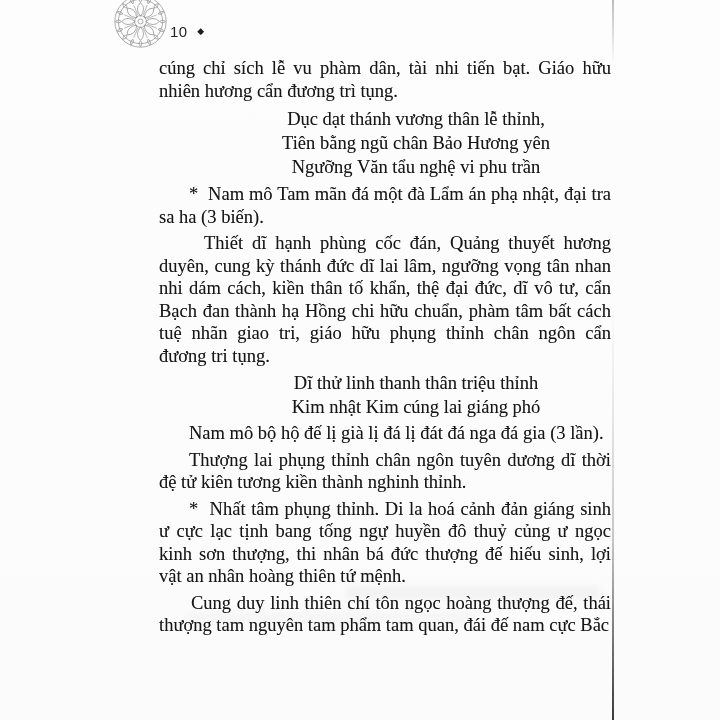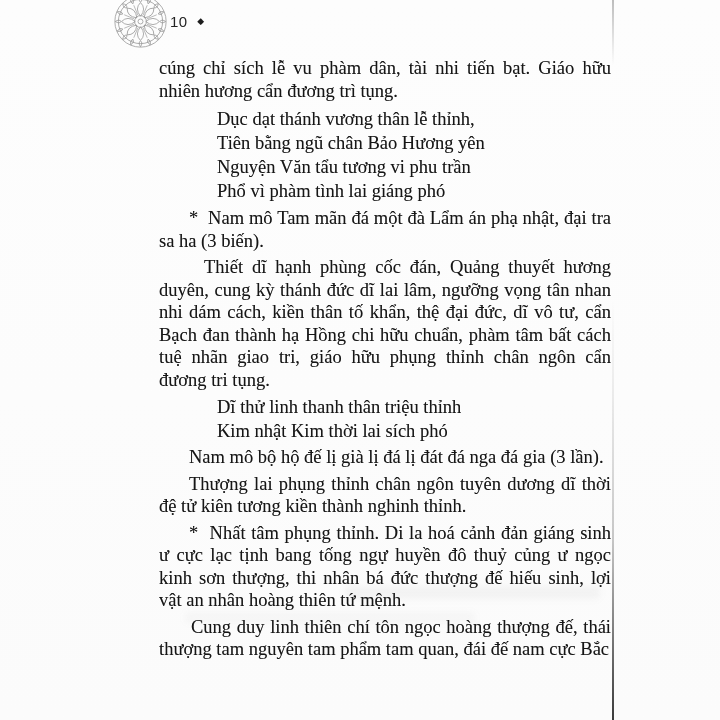--- a/index.html
+++ b/index.html
@@ -11,38 +11,38 @@
   .page {
     position:absolute; inset:0;
     background:linear-gradient(180deg,#fdfdfd 0%, #fcfcfc 55%, #fbfbfb 100%);
   }
   
   .ornament {
     position:absolute; left:112px; top:-7px; width:57px; height:57px;
   }
   
   .header {
-    position:absolute; left:170px; top:10px; height:22px;
+    position:absolute; left:170px; top:20px; height:22px;
     display:flex; align-items:center; gap:10px;
     font-family:"Liberation Sans", sans-serif;
     color:#242424;
   }
   .header .pagenum { font-size:15px; letter-spacing:0.3px; }
   .header .diamond { font-size:9px; line-height:1; margin-top:1px; color:#1d1d1d; }
   .header .title  { font-size:15px; letter-spacing:0.4px; }
   
   .content {
     position:absolute; left:155px; top:53px; width:460px;
     font-size:18.5px; line-height:22.5px; color:#161616;
     text-align:justify;
     text-shadow:0 0 0.5px rgba(25,25,25,0.35);
   }
   .content p { margin:4px; }
   .verse { padding-left:62px; line-height:24px; text-align:left; }
-  .verse div { white-space:nowrap; }
+  .verse div { white-space:nowrap;text-align:center; }
   .mt3 { margin-top:3px !important; }
   .mt4 { margin-top:4px !important; }
   .mt5 { margin-top:5px !important; }
   .ind-sm { text-indent:30px; }
   .ind-md { text-indent:45px; }
   .ind-p9 { text-indent:32px; }
   
   .page-edge {
     position:absolute; left:612px; top:0; width:2px; height:720px;
     background:linear-gradient(to bottom,
@@ -120,31 +120,30 @@
     <span class="pagenum">10</span>
     <span class="diamond">◆</span>
   </div>
 
   <div class="content">
     <p>cúng chỉ sích lễ vu phàm dân, tài nhi tiến bạt. Giáo hữu nhiên hương cẩn đương trì tụng.</p>
 
     <div class="verse mt5">
       <div>Dục dạt thánh vương thân lễ thỉnh,</div>
       <div>Tiên bằng ngũ chân Bảo Hương yên</div>
-      <div>Nguyện Văn tẩu tương vi phu trần</div>
-      <div>Phổ vì phàm tình lai giáng phó</div>
+      <div>Ngưỡng Văn tẩu nghệ vi phu trần</div>
     </div>
 
     <p class="mt4 ind-sm">*&nbsp; Nam mô Tam mãn đá một đà Lẩm án phạ nhật, đại tra sa ha (3 biến).</p>
 
     <p class="mt4 ind-md">Thiết dĩ hạnh phùng cốc đán, Quảng thuyết hương duyên, cung kỳ thánh đức dĩ lai lâm, ngưỡng vọng tân nhan nhi dám cách, kiền thân tố khẩn, thệ đại đức, dĩ vô tư, cẩn Bạch đan thành hạ Hồng chi hữu chuẩn, phàm tâm bất cách tuệ nhãn giao tri, giáo hữu phụng thỉnh chân ngôn cẩn đương tri tụng.</p>
 
     <div class="verse mt4">
       <div>Dĩ thử linh thanh thân triệu thỉnh</div>
-      <div>Kim nhật Kim thời lai sích phó</div>
+      <div>Kim nhật Kim cúng lai giáng phó</div>
     </div>
 
     <p class="mt3 ind-sm">Nam mô bộ hộ đế lị già lị đá lị đát đá nga đá gia (3 lần).</p>
 
     <p class="mt4 ind-sm">Thượng lai phụng thỉnh chân ngôn tuyên dương dĩ thời đệ tử kiên tương kiền thành nghinh thỉnh.</p>
 
     <p class="mt4 ind-sm">*&nbsp; Nhất tâm phụng thỉnh. Di la hoá cảnh đản giáng sinh ư cực lạc tịnh bang tống ngự huyền đô thuỷ củng ư ngọc kinh sơn thượng, thi nhân bá đức thượng đế hiếu sinh, lợi vật an nhân hoàng thiên tứ mệnh.</p>
 
     <p class="mt4 ind-p9">Cung duy linh thiên chí tôn ngọc hoàng thượng đế, thái thượng tam nguyên tam phẩm tam quan, đái đế nam cực Bắc</p>
   </div>

